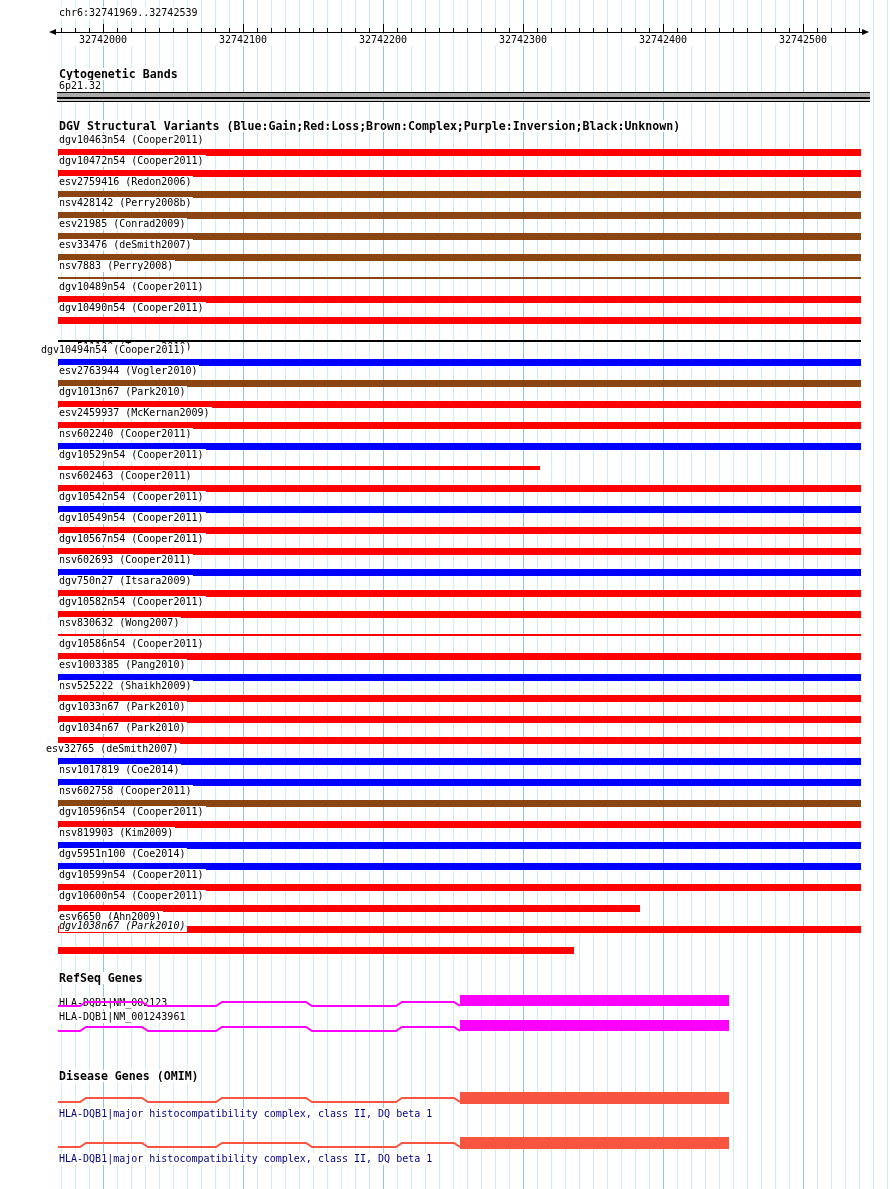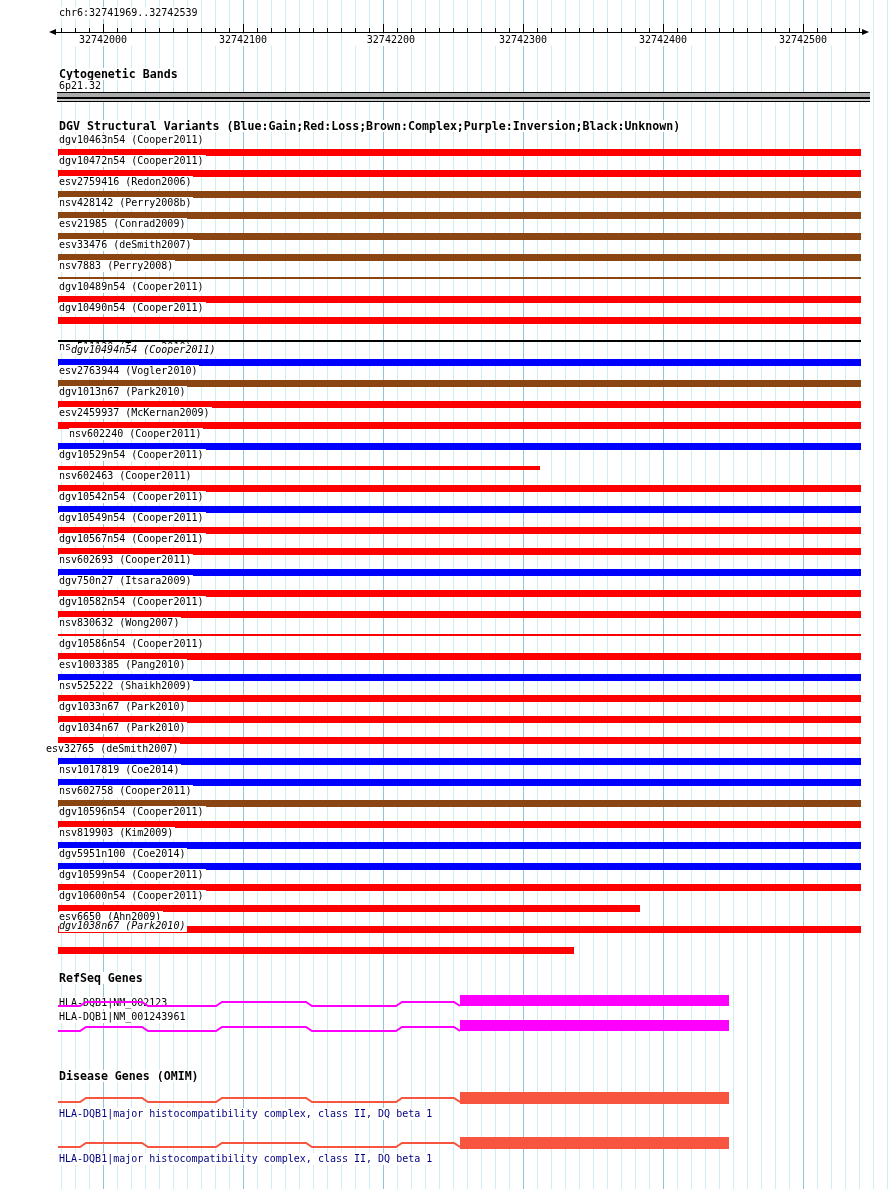--- a/index.html
+++ b/index.html
@@ -82,21 +82,21 @@
       <div class="tick" style="left: 789px; top: 28px; height: 4px;"></div>
       <div class="tick" style="left: 817px; top: 28px; height: 4px;"></div>
       <div class="tick" style="left: 831px; top: 28px; height: 4px;"></div>
       <div class="tick" style="left: 845px; top: 28px; height: 4px;"></div>
       <div class="tick" style="left: 859px; top: 28px; height: 4px;"></div>
       <div class="tick" style="left: 103px; top: 24px; height: 8px;"></div>
       <div class="ticklabel" style="left: 71px; top: 34px;">32742000</div>
       <div class="tick" style="left: 243px; top: 24px; height: 8px;"></div>
       <div class="ticklabel" style="left: 211px; top: 34px;">32742100</div>
       <div class="tick" style="left: 383px; top: 24px; height: 8px;"></div>
-      <div class="ticklabel" style="left: 351px; top: 34px; text-align: right;">32742200</div>
+      <div class="ticklabel" style="left: 351px; top: 34px;">32742200</div>
       <div class="tick" style="left: 523px; top: 24px; height: 8px;"></div>
       <div class="ticklabel" style="left: 491px; top: 34px;">32742300</div>
       <div class="tick" style="left: 663px; top: 24px; height: 8px;"></div>
       <div class="ticklabel" style="left: 631px; top: 34px;">32742400</div>
       <div class="tick" style="left: 803px; top: 24px; height: 8px;"></div>
       <div class="ticklabel" style="left: 771px; top: 34px;">32742500</div>
     </div>
 
   <div class="txt bold" style="left:59px;top:68px">Cytogenetic Bands</div>
   <div class="txt" style="left:59px;top:80px">6p21.32</div>
@@ -118,29 +118,29 @@
       <div class="txt" style="left: 59px; top: 239px; text-align: right;">esv33476 (deSmith2007)</div>
       <div class="bar" style="left: 58px; top: 254px; width: 803px; height: 7px; background: rgb(139, 69, 19);"></div>
       <div class="txt" style="left: 59px; top: 260px;">nsv7883 (Perry2008)</div>
       <div class="bar" style="left: 58px; top: 277px; width: 803px; height: 2px; background: rgb(139, 69, 19);"></div>
       <div class="txt" style="left: 59px; top: 281px;">dgv10489n54 (Cooper2011)</div>
       <div class="bar" style="left: 58px; top: 296px; width: 803px; height: 7px; background: rgb(255, 0, 0);"></div>
       <div class="txt" style="left: 59px; top: 302px;">dgv10490n54 (Cooper2011)</div>
       <div class="bar" style="left: 58px; top: 317px; width: 803px; height: 7px; background: rgb(255, 0, 0);"></div>
       <div class="txt" style="left: 59px; top: 323px; margin-top: 18px;">nsv511120 (Teague2010)</div>
       <div class="bar" style="left: 58px; top: 340px; width: 803px; height: 2px; background: rgb(0, 0, 0);"></div>
-      <div class="txt" style="left: 71px; top: 344px; font-style: italic;">dgv10494n54 (Cooper2011)</div>
+      <div class="txt" style="left: 41px; top: 344px;">dgv10494n54 (Cooper2011)</div>
       <div class="bar" style="left: 58px; top: 359px; width: 803px; height: 7px; background: rgb(0, 0, 255);"></div>
       <div class="txt" style="left: 59px; top: 365px;">esv2763944 (Vogler2010)</div>
       <div class="bar" style="left: 58px; top: 380px; width: 803px; height: 7px; background: rgb(139, 69, 19);"></div>
       <div class="txt" style="left: 59px; top: 386px;">dgv1013n67 (Park2010)</div>
       <div class="bar" style="left: 58px; top: 401px; width: 803px; height: 7px; background: rgb(255, 0, 0);"></div>
       <div class="txt" style="left: 59px; top: 407px;">esv2459937 (McKernan2009)</div>
       <div class="bar" style="left: 58px; top: 422px; width: 803px; height: 7px; background: rgb(255, 0, 0);"></div>
-      <div class="txt" style="left: 69px; top: 428px;">nsv602240 (Cooper2011)</div>
+      <div class="txt" style="left: 59px; top: 428px;">nsv602240 (Cooper2011)</div>
       <div class="bar" style="left: 58px; top: 443px; width: 803px; height: 7px; background: rgb(0, 0, 255);"></div>
       <div class="txt" style="left: 59px; top: 449px;">dgv10529n54 (Cooper2011)</div>
       <div class="bar" style="left: 58px; top: 466px; width: 482px; height: 4px; background: rgb(255, 0, 0);"></div>
       <div class="txt" style="left: 59px; top: 470px;">nsv602463 (Cooper2011)</div>
       <div class="bar" style="left: 58px; top: 485px; width: 803px; height: 7px; background: rgb(255, 0, 0);"></div>
       <div class="txt" style="left: 59px; top: 491px;">dgv10542n54 (Cooper2011)</div>
       <div class="bar" style="left: 58px; top: 506px; width: 803px; height: 7px; background: rgb(0, 0, 255);"></div>
       <div class="txt" style="left: 59px; top: 512px;">dgv10549n54 (Cooper2011)</div>
       <div class="bar" style="left: 58px; top: 527px; width: 803px; height: 7px; background: rgb(255, 0, 0);"></div>
       <div class="txt" style="left: 59px; top: 533px;">dgv10567n54 (Cooper2011)</div>

